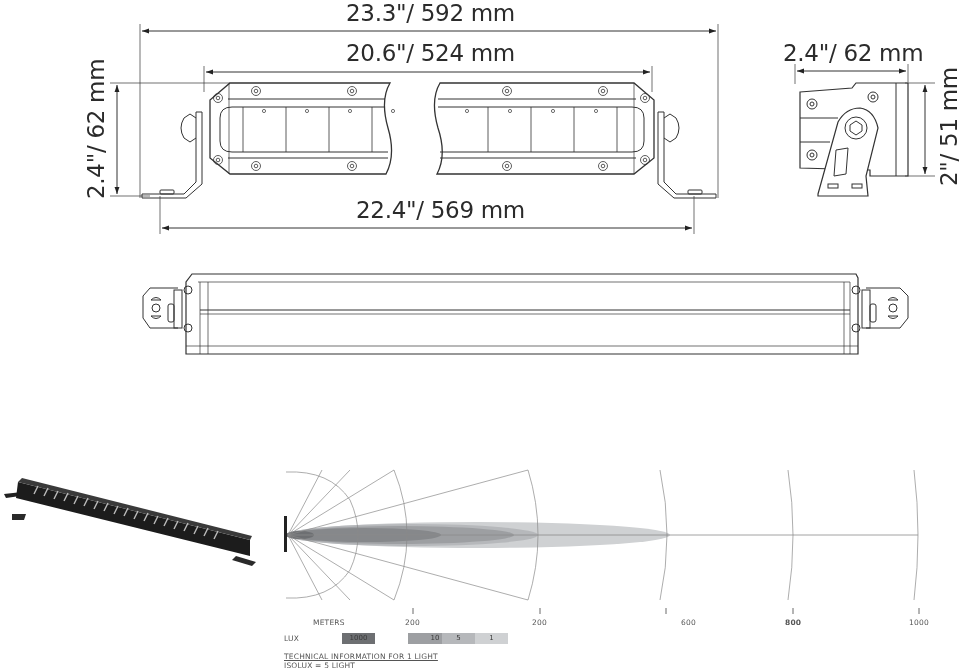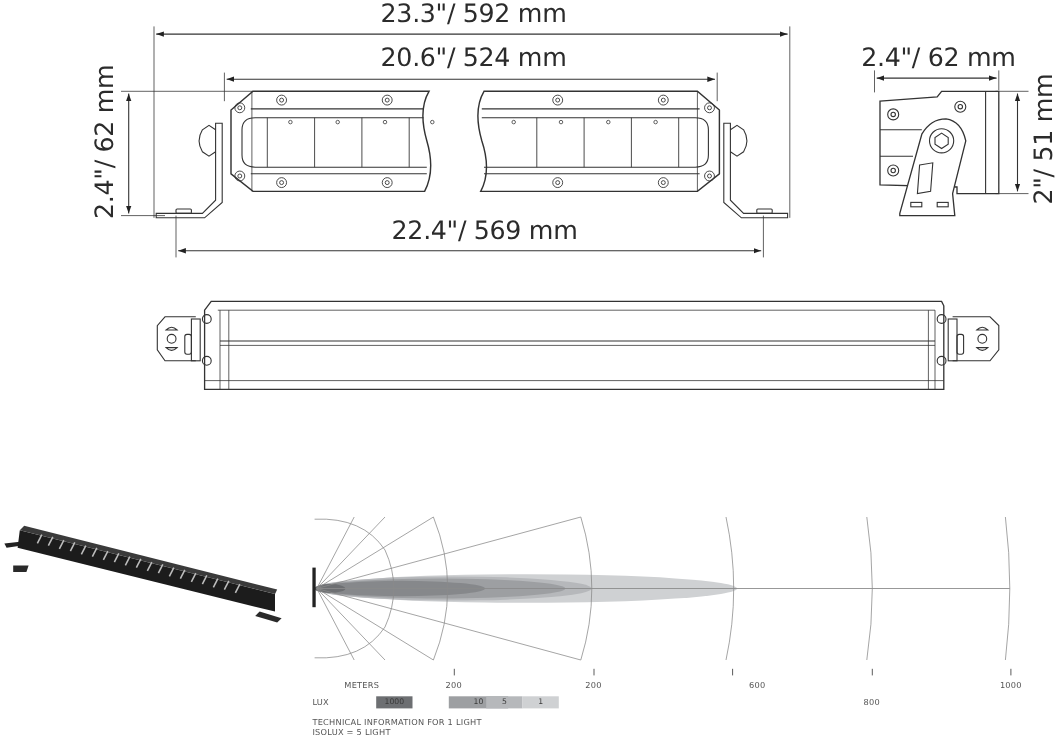--- a/index.html
+++ b/index.html
@@ -238,26 +238,26 @@
 <div class="abs dim-big" style="left:346px;top:40px;">20.6"/ 524 mm</div>
 <div class="abs dim-big" style="left:356px;top:197px;">22.4"/ 569 mm</div>
 <div class="abs dim-big vert" style="left:36px;top:126px;width:120px;text-align:center;">2.4"/ 62 mm</div>
 <div class="abs dim-big" style="left:783px;top:40px;">2.4"/ 62 mm</div>
 <div class="abs dim-big vert" style="left:894px;top:118px;width:110px;text-align:center;">2"/ 51 mm</div>
 
 <div class="abs small" style="left:284px;top:618px;padding-left:29px;">METERS</div>
 <div class="abs small" style="left:405px;top:618px;">200</div>
 <div class="abs small" style="left:532px;top:618px;">200</div>
 <div class="abs small" style="left:658px;top:618px;margin-left:23px;">600</div>
-<div class="abs small" style="left:785px;top:634px;">800</div>
+<div class="abs small" style="left:785px;top:618px;font-weight:bold;">800</div>
 <div class="abs small" style="left:909px;top:618px;">1000</div>
 
 <div class="abs small" style="left:284px;top:634px;">LUX</div>
 <div class="abs" style="left:342px;top:633px;width:166px;height:11px;">
   <div class="lux-cell" style="left:0;width:33px;background:#6d6f72;">1000</div>
   <div class="lux-cell" style="left:33px;width:55px;background:#86888b;margin-top:44px;">100</div>
   <div class="lux-cell" style="left:66px;width:54px;background:#9d9fa2;">10</div>
   <div class="lux-cell" style="left:100px;width:33px;background:#b6b8bb;">5</div>
   <div class="lux-cell" style="left:133px;width:33px;background:#cfd1d3;">1</div>
 </div>
 
-<div class="abs small" style="left:284px;top:652px;">TECHNICAL INFORMATION FOR 1 LIGHT</div>
+<div class="abs small" style="left:284px;top:652px;text-decoration:underline;">TECHNICAL INFORMATION FOR 1 LIGHT</div>
 <div class="abs small" style="left:284px;top:661px;">ISOLUX = 5 LIGHT</div>
 
 </body></html>

